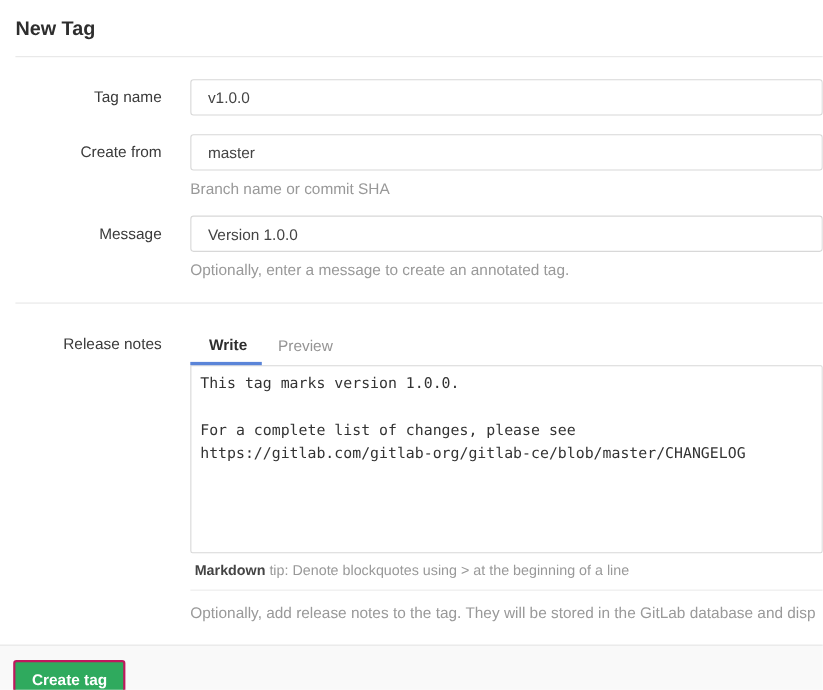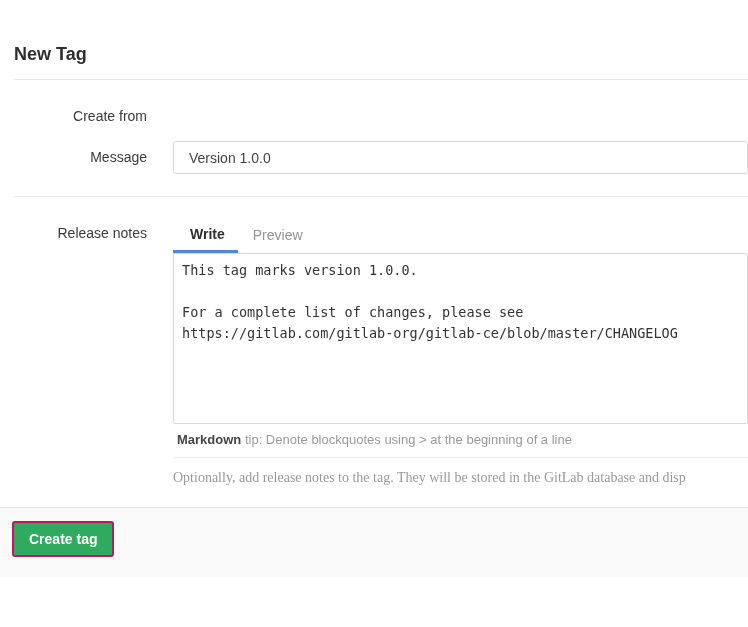--- a/index.html
+++ b/index.html
@@ -2,21 +2,20 @@
 <html><head>
 <meta charset="utf-8">
 <style>
   * { margin: 0; padding: 0; box-sizing: border-box; }
   html, body { width: 748px; height: 627px; overflow: hidden; background: #fff; }
   body { font-family: "Liberation Sans", sans-serif; color: #2e2e2e; }
 
   .page-title {
     font-size: 18px; font-weight: 700; color: #2e2e2e;
     padding: 16px 14px 14px 14px;
-    margin-top: 28px;
   }
   .divider { border: none; border-top: 1px solid #e7e7e7; margin-left: 14px; }
 
   form { margin-top: 20px; }
   .form-row { display: flex; margin-bottom: 17px; }
   .label-col {
     width: 147px; min-width: 147px; text-align: right;
     padding-top: 8px; font-size: 14px; color: #3a3a3a;
   }
   .field-col { margin-left: 26px; width: 920px; }
@@ -49,21 +48,21 @@
     background: #fff; overflow: hidden;
   }
 
   .md-tip {
     padding: 8px 0 10px 4px;
     border-bottom: 1px solid #ececec;
     font-size: 13px; color: #999; white-space: nowrap;
   }
   .md-tip b { color: #444; font-weight: 700; }
 
-  .release-help { margin-top: 12px; font-size: 14px; color: #999; white-space: nowrap; font-family: Liberation Serif, serif; }
+  .release-help { margin-top: 12px; font-size: 14px; color: #999; white-space: nowrap; }
 
   .form-actions {
     margin-top: 21px;
     border-top: 1px solid #e5e5e5;
     background: #f9f9f9;
     padding: 13px 0 18px 12px;
     height: 70px;
   }
   .btn-create {
     display: inline-block;
@@ -74,29 +73,40 @@
   }
 </style>
 </head>
 <body>
 
 <h1 class="page-title">New Tag</h1>
 <hr class="divider">
 
 <form>
 
+  <div class="form-row">
+    <div class="label-col">Tag name</div>
+    <div class="field-col">
+      <input class="form-control" type="text" value="v1.0.0" style="">
+    </div>
+  </div>
 
   <div class="form-row">
     <div class="label-col">Create from</div>
+    <div class="field-col">
+      <input class="form-control" type="text" value="master" style="">
+      <div class="help-block">Branch name or commit SHA</div>
+    </div>
   </div>
 
   <div class="form-row">
     <div class="label-col">Message</div>
     <div class="field-col">
       <input class="form-control" type="text" value="Version 1.0.0" style="">
+      <div class="help-block">Optionally, enter a message to create an annotated tag.</div>
     </div>
   </div>
 
   <hr class="divider section-divider">
 
   <div class="form-row release-row">
     <div class="label-col">Release notes</div>
     <div class="field-col">
       <div class="md-header">
         <div class="md-tab active">Write</div>

